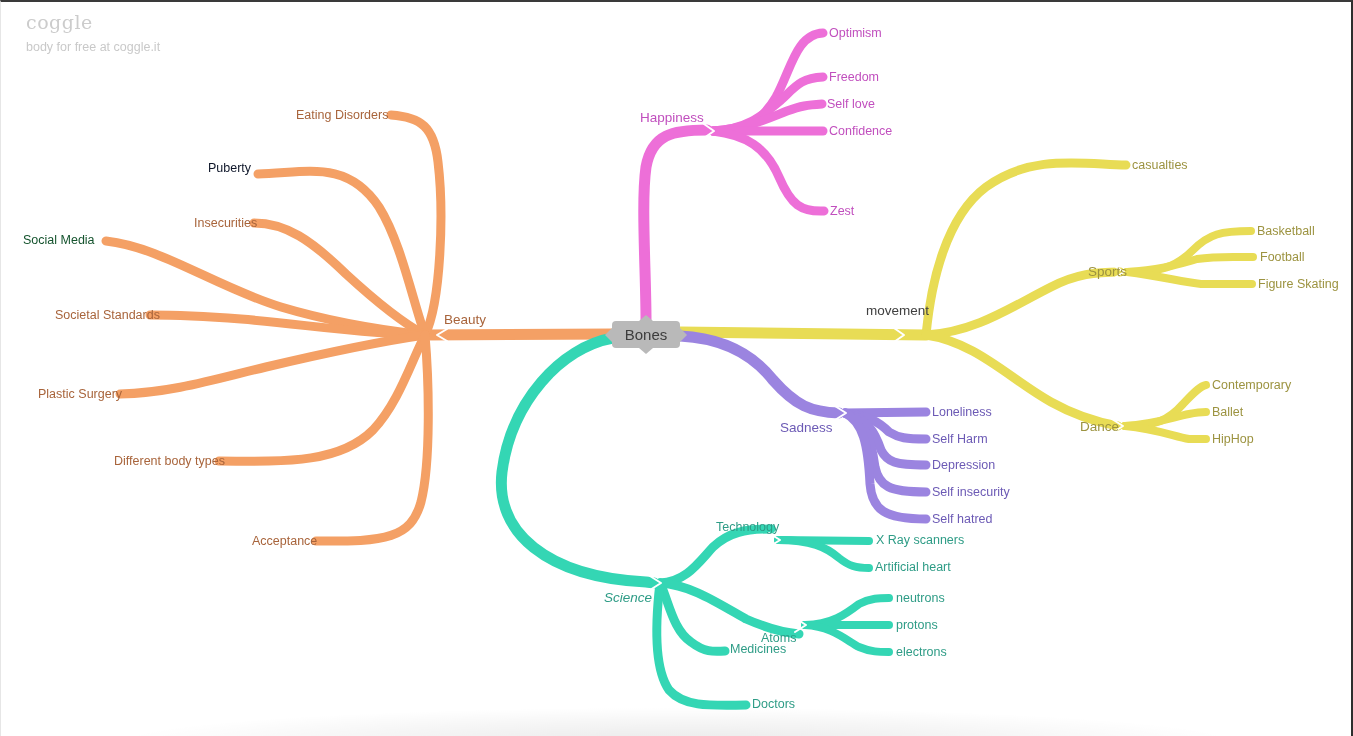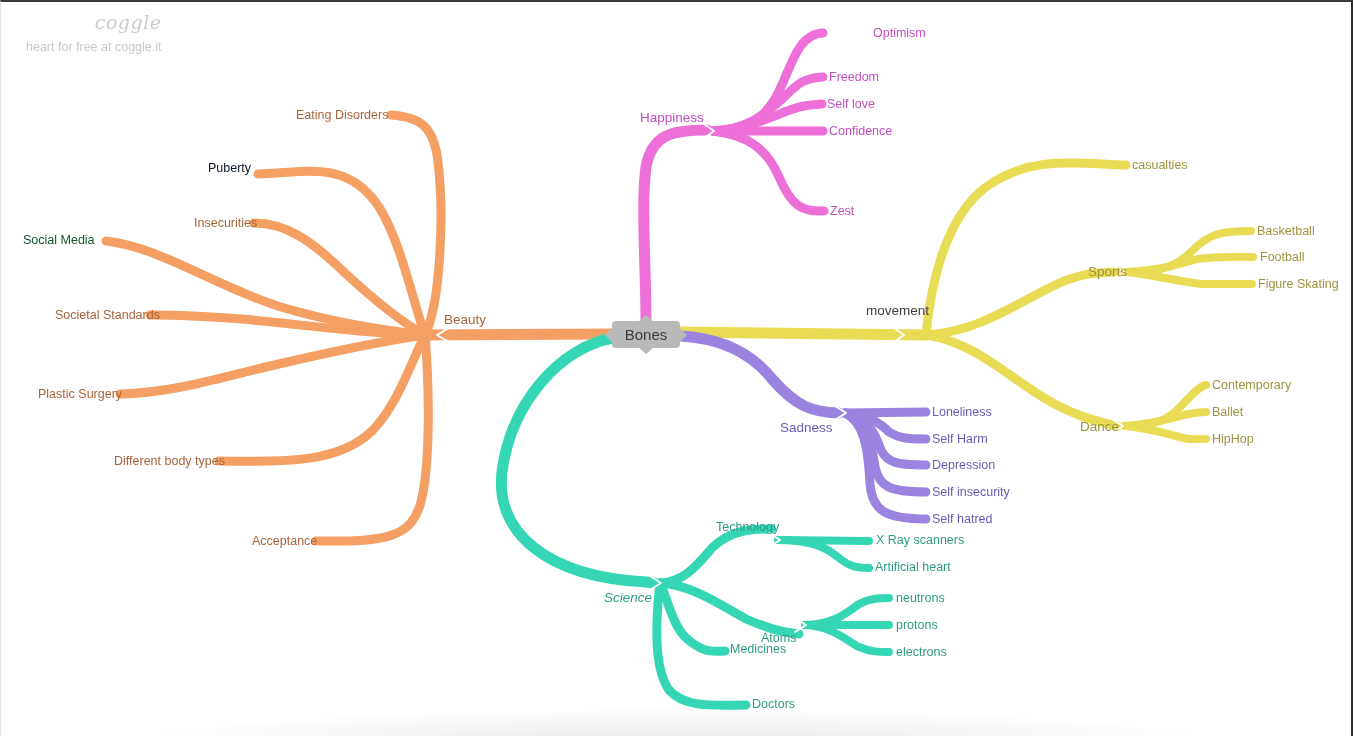--- a/index.html
+++ b/index.html
@@ -23,26 +23,24 @@
   
   #brand {
     position: absolute;
     left: 25px;
     top: 10px;
     z-index: 40;
     user-select: none;
   }
   #brand .logo {
     font-family: "DejaVu Serif", serif;
-    font-style: italic;
     font-size: 19px;
     color: #cccccc;
     letter-spacing: 0.5px;
     line-height: 1.1;
-    text-align: right;
   }
   #brand .tagline {
     font-family: "Liberation Sans", sans-serif;
     font-size: 12.5px;
     color: #c9c9c9;
     margin-top: 7px;
   }
 
   
   #canvas {
@@ -112,21 +110,21 @@
   #root-node .notch.bottom { bottom: -6px; left: 50%; margin-left: -7px;
     border-left: 7px solid transparent; border-right: 7px solid transparent; border-top: 6px solid #b9b9b9; }
 </style>
 </head>
 <body>
 
 <div id="app">
 
   <div id="brand">
     <div class="logo">coggle</div>
-    <div class="tagline">heart for free at coggle.it</div>
+    <div class="tagline">body for free at coggle.it</div>
   </div>
 
   <svg id="canvas" viewBox="0 0 1353 736">
 
     <g>
 
       <path d="M 612 332 L 424 333" stroke="#F4A065" stroke-width="11"></path>
 
       <path d="M 424 333 C 440 300 443 210 437 160 C 433 125 420 115 390 113" stroke="#F4A065" stroke-width="9"></path>
       <path d="M 424 333 C 412 300 400 240 378 205 C 345 155 300 172 257 172" stroke="#F4A065" stroke-width="9"></path>
@@ -215,21 +213,21 @@
 
   <div class="lbl" style="left:295px; top:107px; color:#A8643B;">Eating Disorders</div>
   <div class="lbl" style="left:207px; top:160px; color:#0f172a;">Puberty</div>
   <div class="lbl" style="left:193px; top:215px; color:#A8643B;">Insecurities</div>
   <div class="lbl" style="left:22px; top:232px; color:#14532d;">Social Media</div>
   <div class="lbl" style="left:54px; top:307px; color:#A8643B;">Societal Standards</div>
   <div class="lbl" style="left:37px; top:386px; color:#A8643B;">Plastic Surgery</div>
   <div class="lbl" style="left:113px; top:453px; color:#A8643B;">Different body types</div>
   <div class="lbl" style="left:251px; top:533px; color:#A8643B;">Acceptance</div>
 
-  <div class="lbl" style="left:828px; top:25px; color:#C14FBE;margin-left:44px;">Optimism</div>
+  <div class="lbl" style="left:828px; top:25px; color:#C14FBE;">Optimism</div>
   <div class="lbl" style="left:828px; top:69px; color:#C14FBE;">Freedom</div>
   <div class="lbl" style="left:826px; top:96px; color:#C14FBE;">Self love</div>
   <div class="lbl" style="left:828px; top:123px; color:#C14FBE;">Confidence</div>
   <div class="lbl" style="left:829px; top:203px; color:#C14FBE;">Zest</div>
 
   <div class="lbl" style="left:1131px; top:157px; color:#9C9340;">casualties</div>
   <div class="lbl mid" style="left:1087px; top:263px; color:#9C9340;">Sports</div>
   <div class="lbl" style="left:1256px; top:223px; color:#9C9340;">Basketball</div>
   <div class="lbl" style="left:1259px; top:249px; color:#9C9340;">Football</div>
   <div class="lbl" style="left:1257px; top:276px; color:#9C9340;">Figure Skating</div>

